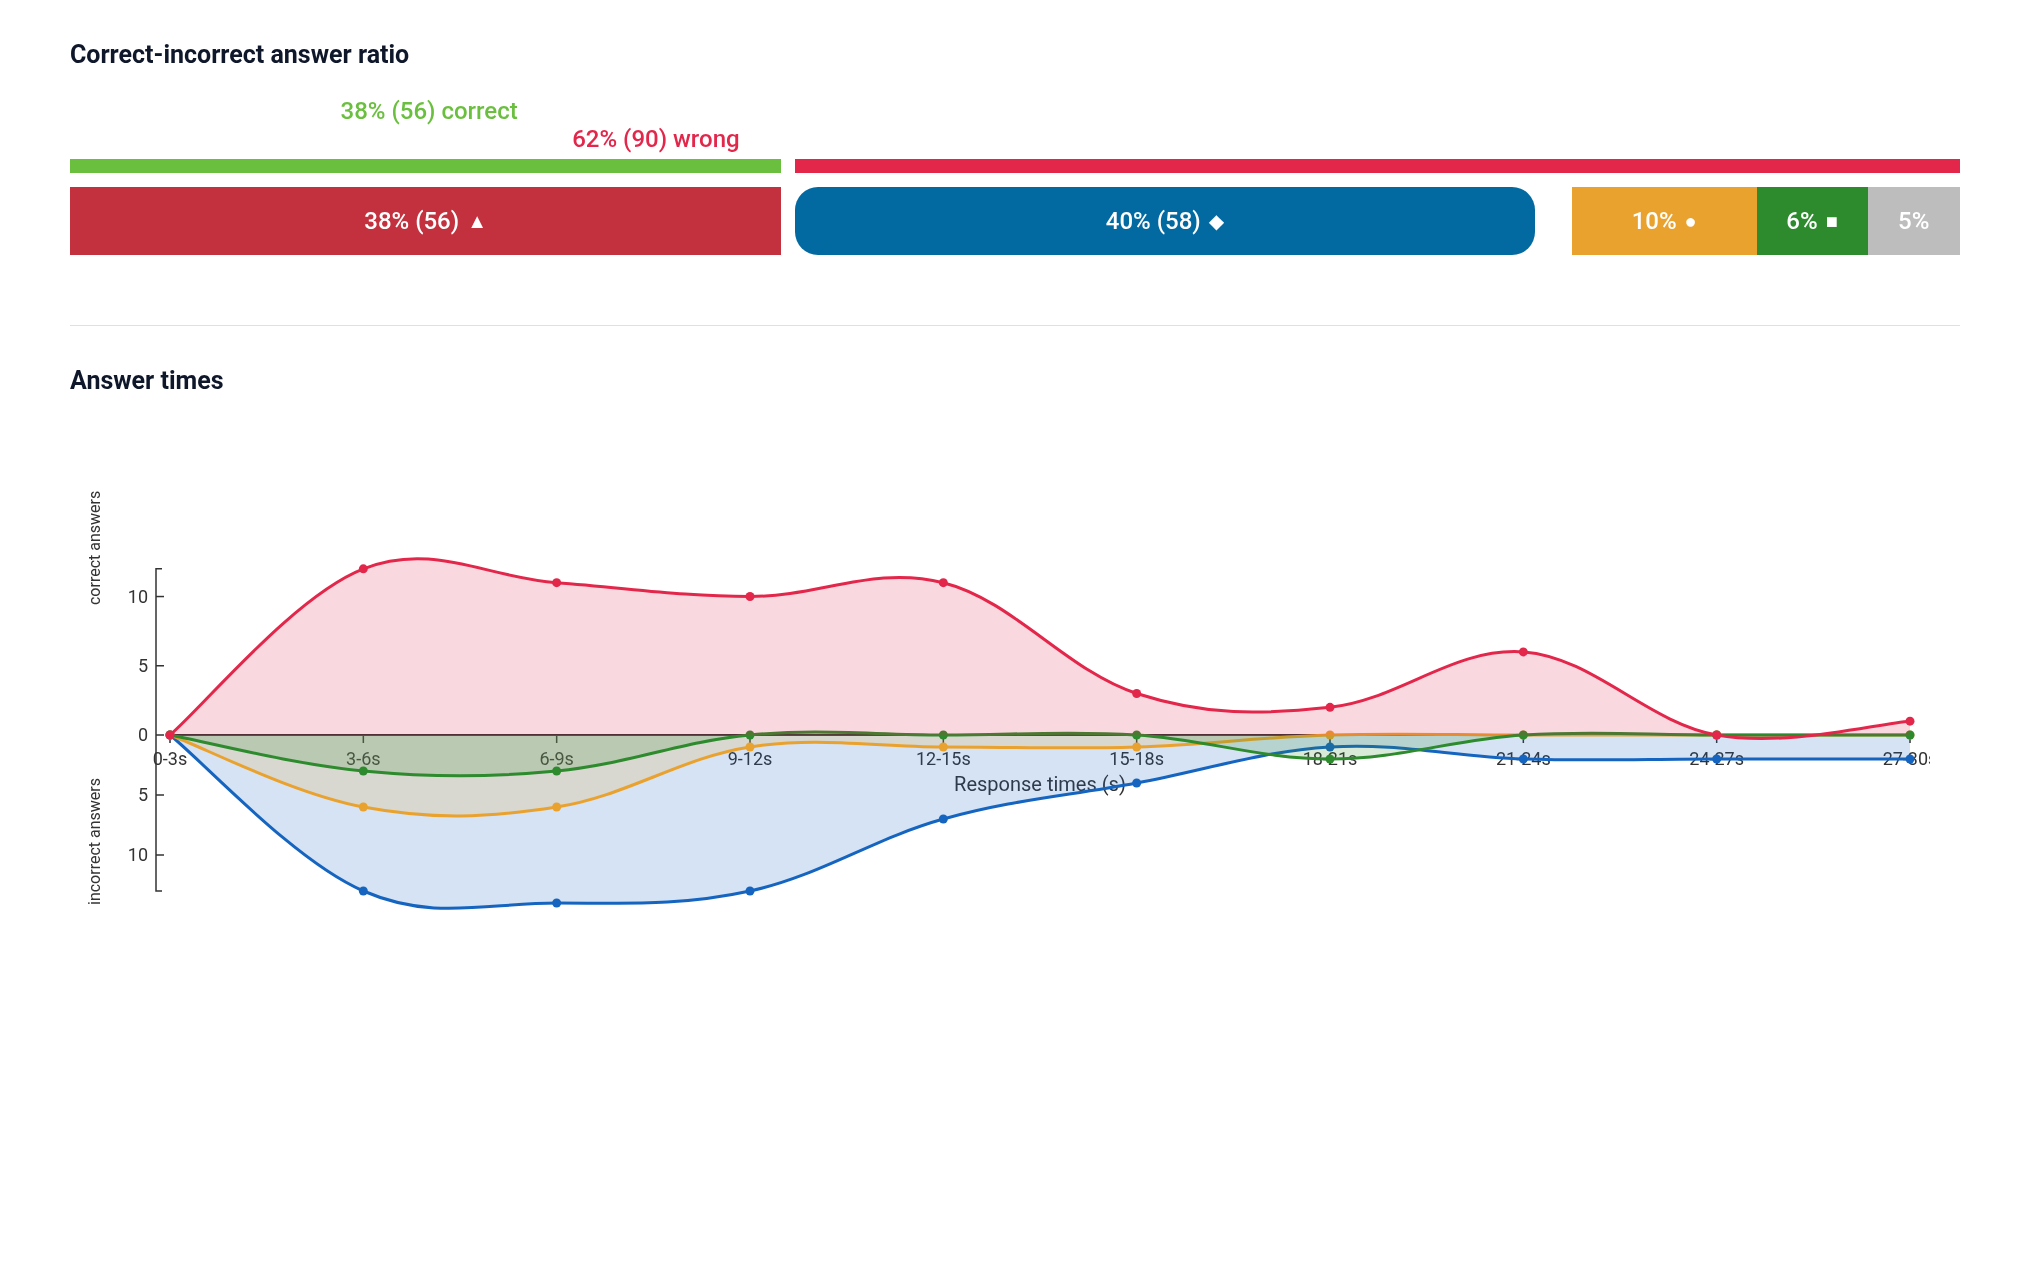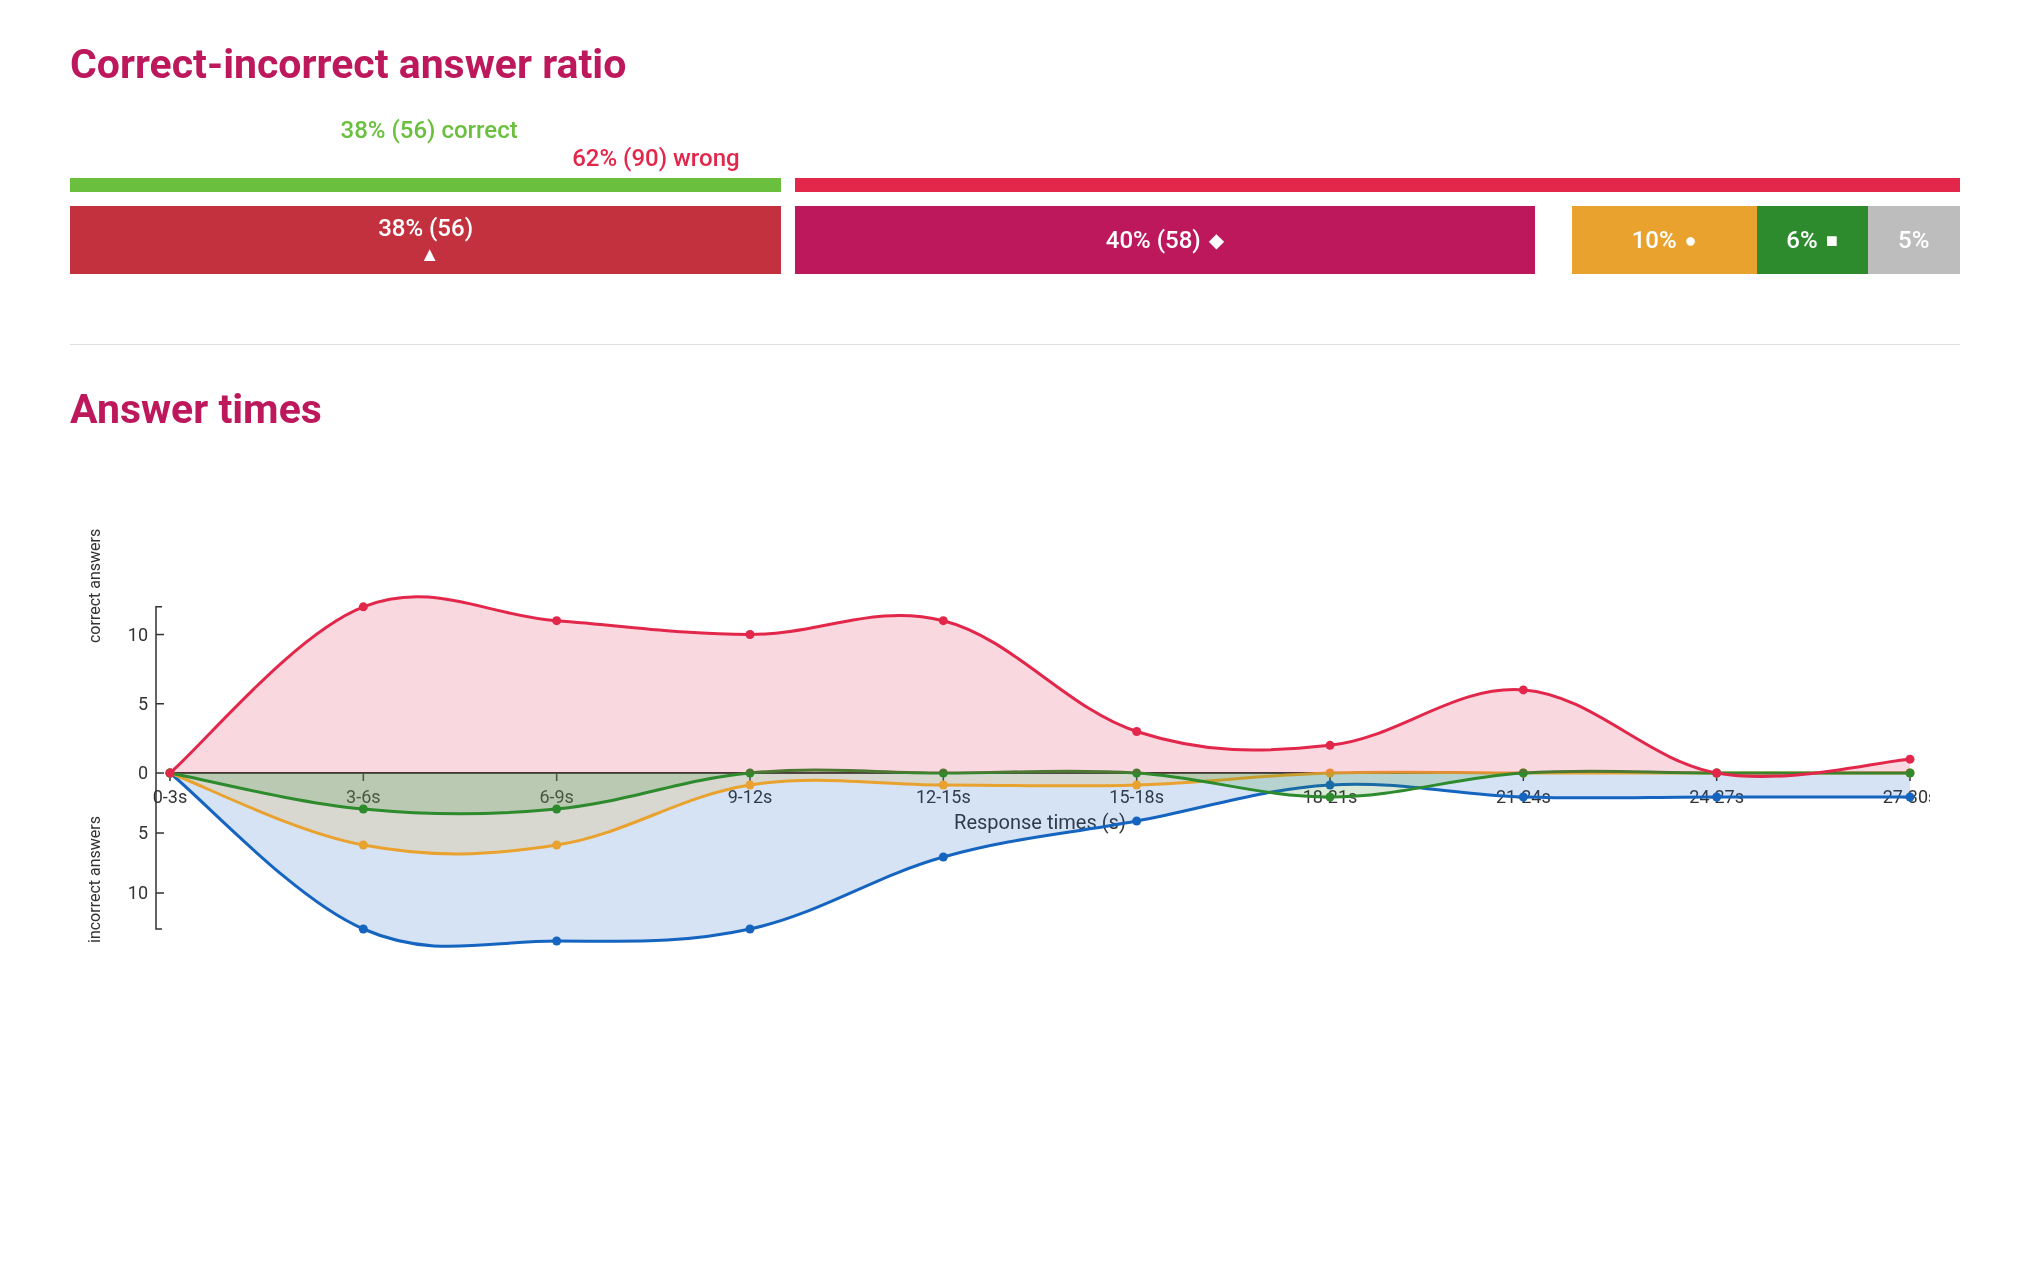--- a/index.html
+++ b/index.html
@@ -4,23 +4,23 @@
 <style>
   * { box-sizing: border-box; margin: 0; padding: 0; }
   body {
     font-family: -apple-system, BlinkMacSystemFont, "Segoe UI", Roboto, "Helvetica Neue", Arial, sans-serif;
     background: #fff;
     width: 2030px;
     padding: 40px 70px;
     color: #333;
   }
   h2.section-title {
-    font-size: 41px;
+    font-size: 25px;
     font-weight: 700;
-    color: #be185d;
+    color: #0f172a;
     margin-bottom: 28px;
   }
   
   .ratio-labels {
     display: flex;
     width: 100%;
     font-size: 24px;
     font-weight: 500;
     margin-bottom: 6px;
     flex-direction: column;
@@ -48,22 +48,22 @@
   .seg {
     display: flex;
     align-items: center;
     justify-content: center;
     color: #fff;
     font-size: 24px;
     font-weight: 500;
     white-space: nowrap;
     overflow: hidden;
   }
-  .seg-red { background: #c3303e; flex-direction: column; }
-  .seg-blue { background: #be185d; }
+  .seg-red { background: #c3303e; }
+  .seg-blue { background: #0369a1; border-radius: 23px; }
   .seg-orange { background: #eaa22e; margin-left: 37px; }
   .seg-green { background: #2d8a2d; }
   .seg-grey { background: #bdbdbd; }
   .seg .sym { margin-left: 8px; font-size: 20px; }
   hr.sep {
     border: none;
     border-top: 1px solid #e0e0e0;
     margin: 70px 0 40px 0;
   }
   

